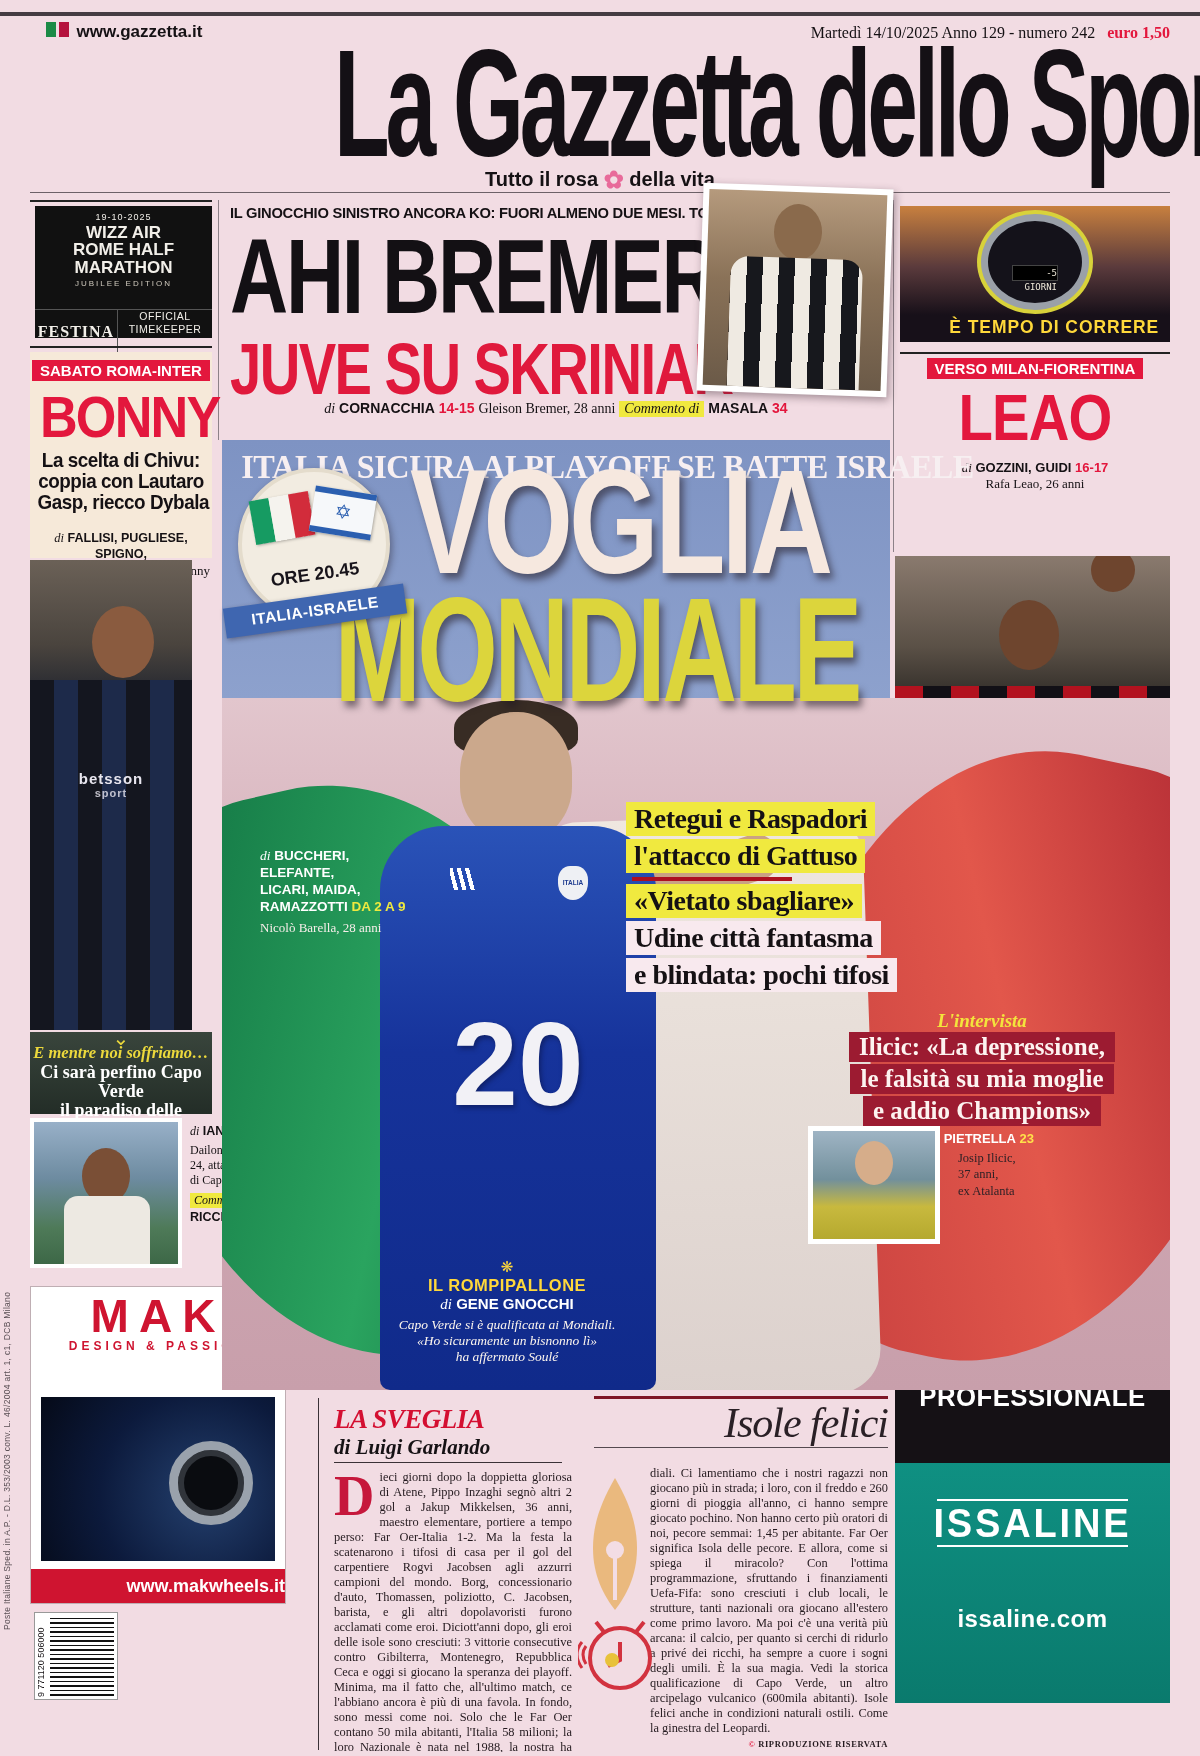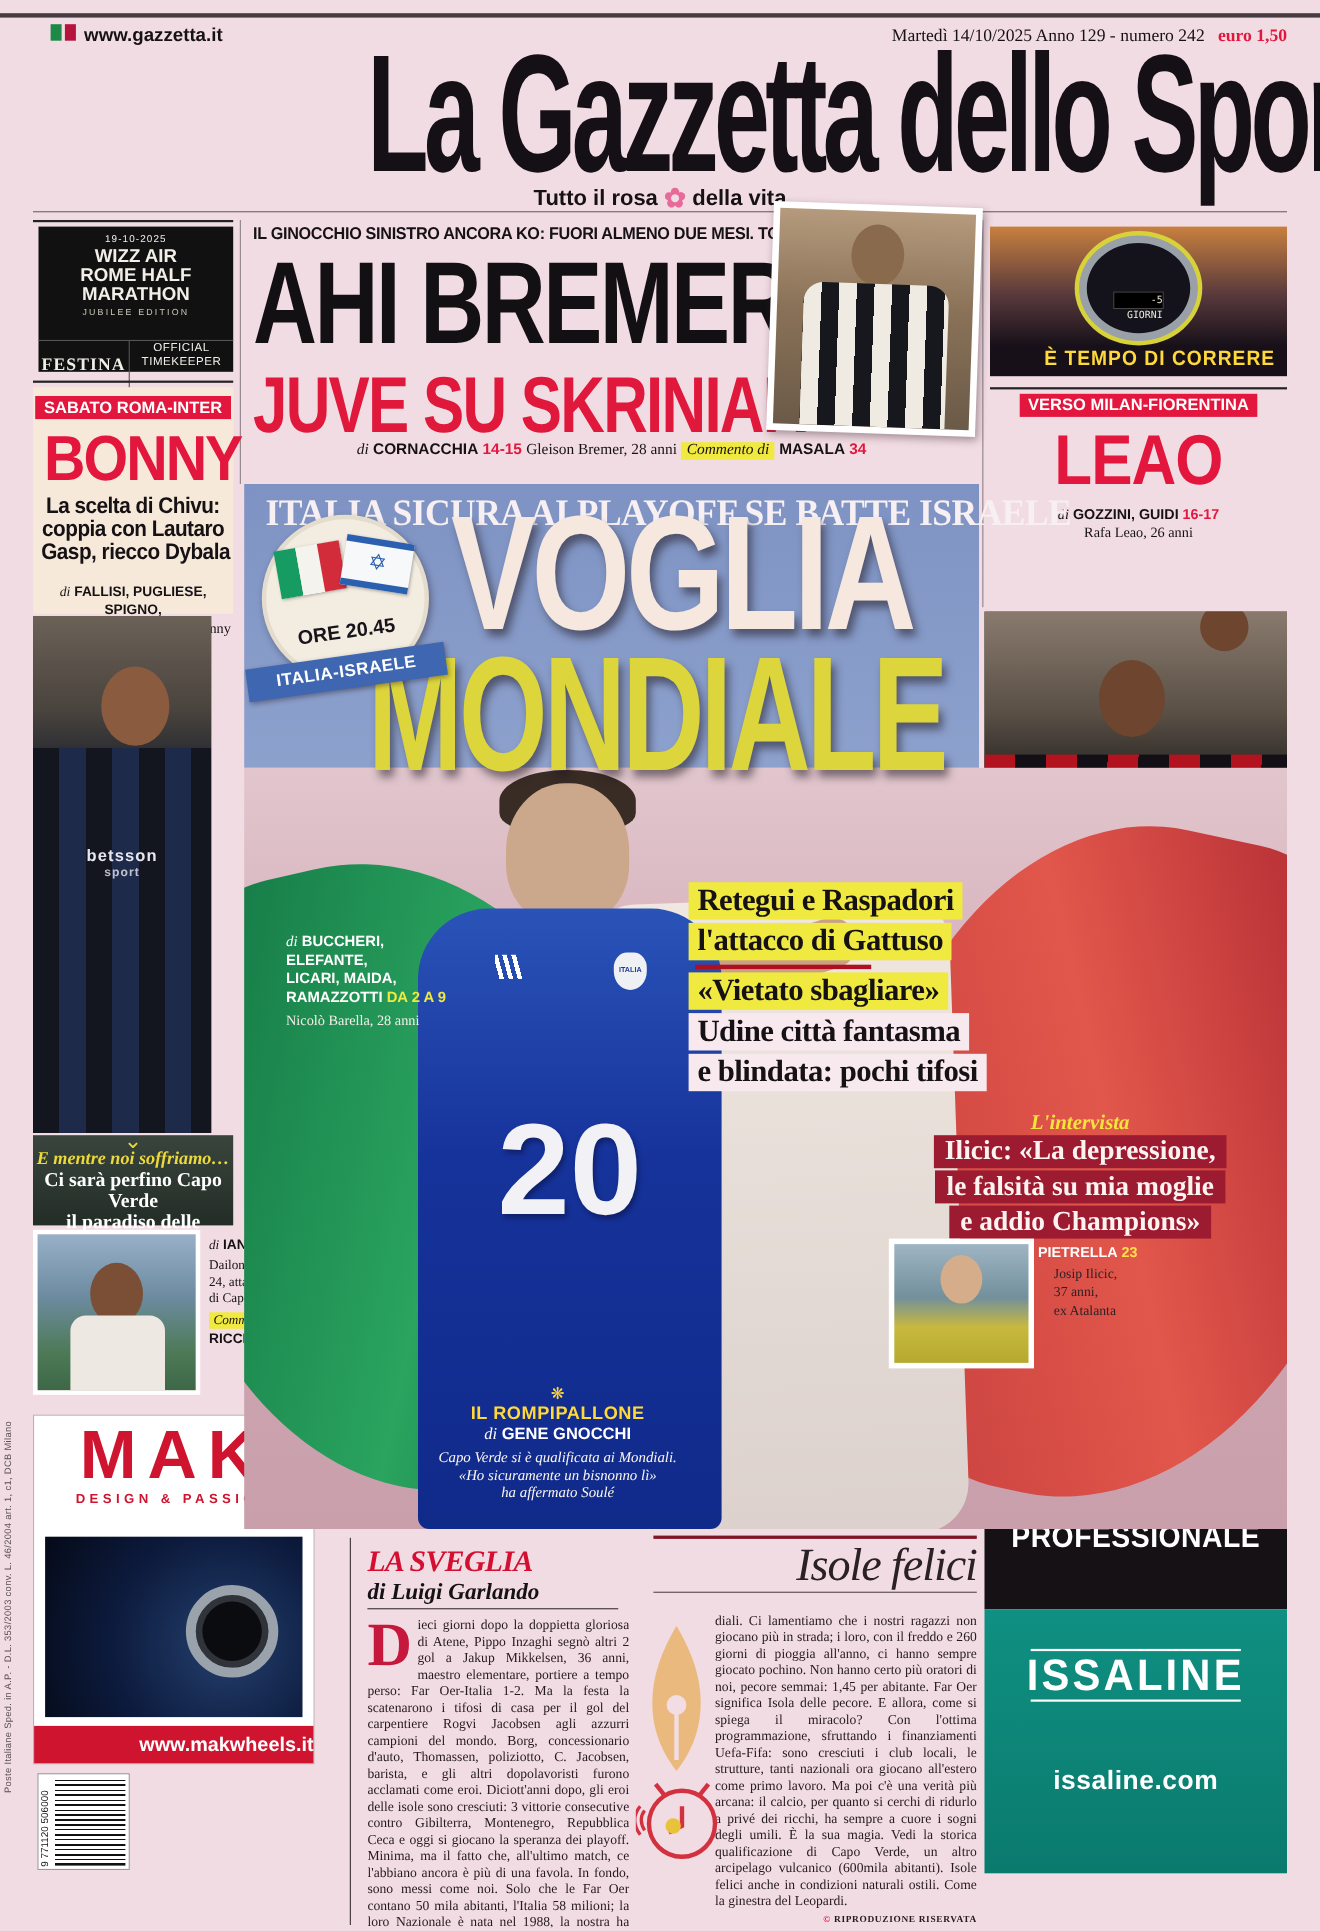--- a/index.html
+++ b/index.html
@@ -208,21 +208,21 @@
       <span>di Capo Verde</span>
     </div>
     <div style="margin-top:5px"><span class="hl-y serif i" style="font-size:12px;padding:0 4px">Commento di</span></div>
     <div style="margin-top:2px">
       <span class="b" style="font-size:12.5px">RICCI</span>
       <span class="pgred">35</span>
     </div>
   </div>
 
   <div class="abs makad">
-    <div style="text-align:center;color:#cf1430;font-weight:bold;font-size:62px;letter-spacing:10px;margin-top:6px;line-height:1">MAK</div>
+    <div style="text-align:center;color:#cf1430;font-weight:bold;font-size:46px;letter-spacing:10px;margin-top:6px;line-height:1">MAK</div>
     <div style="text-align:center;color:#cf1430;font-weight:bold;font-size:12px;letter-spacing:4px">DESIGN &amp; PASSION</div>
     <div class="makcar">
         <div class="wheel"></div>
       </div>
     <div class="makbar">www.makwheels.it</div>
   </div>
 
   <div class="abs postal">Poste Italiane Sped. in A.P. - D.L. 353/2003 conv. L. 46/2004 art. 1, c1, DCB Milano</div>
   <div class="abs barcode">
     <div class="num">9 771120 506000</div>

